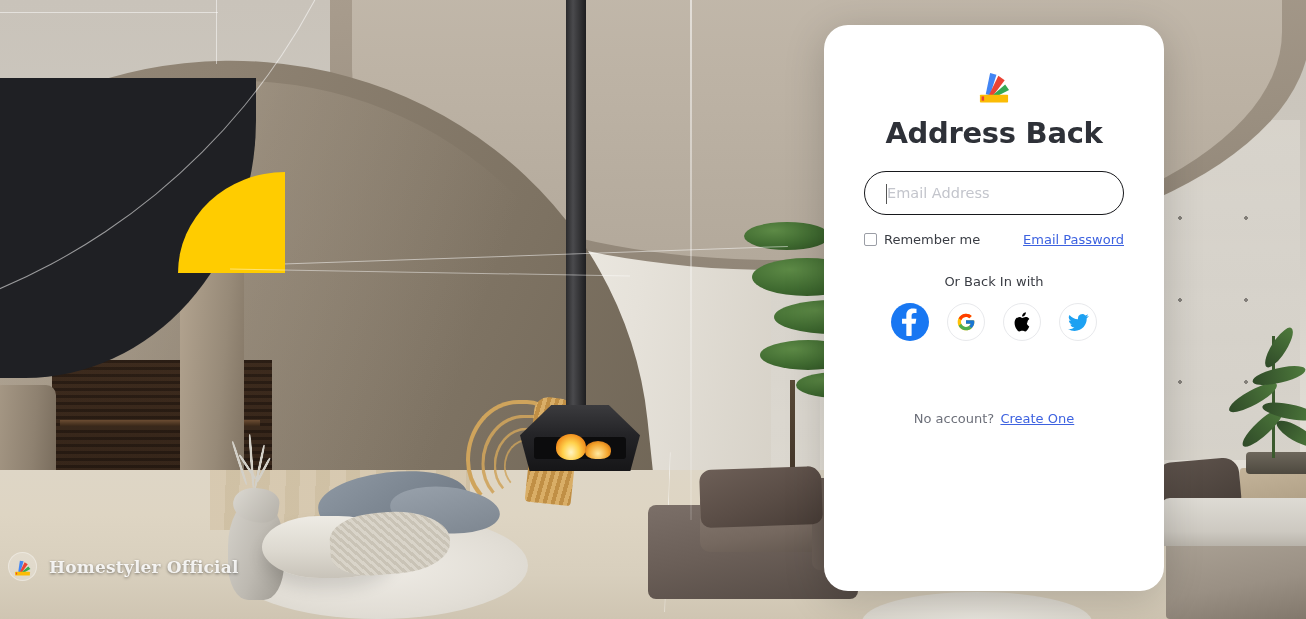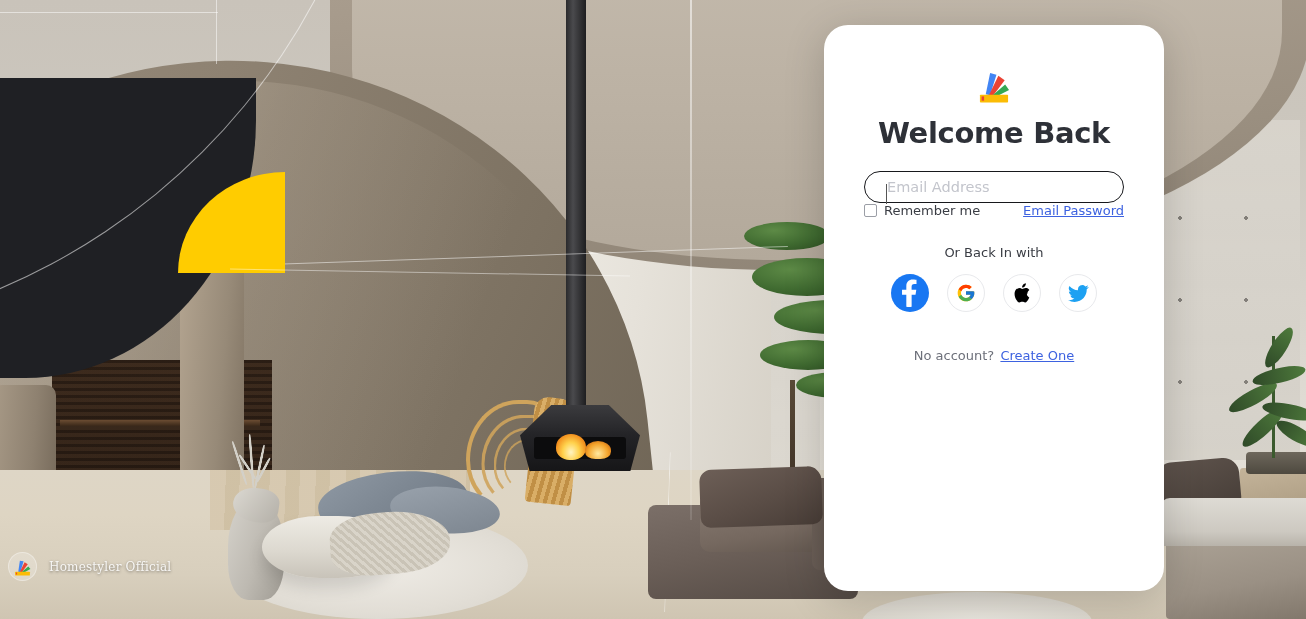--- a/index.html
+++ b/index.html
@@ -373,22 +373,23 @@
   .wm-logo {
     width: 29px; height: 29px; border-radius: 50%;
     background: rgba(255,255,255,.22);
     border: 1px solid rgba(255,255,255,.35);
     display: flex; align-items: center; justify-content: center;
     overflow: hidden;
   }
   .wm-text {
     color: rgba(255,255,255,.88);
     font-family: "DejaVu Serif", "Liberation Serif", serif;
-    font-size: 12px; letter-spacing: .2px;
+    font-size: 17px; letter-spacing: .2px;
     text-shadow: 0 1px 3px rgba(0,0,0,.45);
+    font-weight: bold;
   }
 
   
   .card {
     position: absolute; left: 824px; top: 25px;
     width: 340px; height: 566px;
     background: #ffffff;
     border-radius: 24px;
     box-shadow: 0 8px 40px rgba(0,0,0,.18);
     padding: 0 40px;
@@ -397,21 +398,21 @@
   }
 
   .brand-logo { margin-top: 45px; width: 36px; height: 33px; }
   .card-title {
     margin-top: 13px;
     font-size: 29px; font-weight: 700; color: #2e3138;
     letter-spacing: -.3px;
   }
 
   .field {
-    width: 260px; height: 32px;
+    width: 260px; height: 44px;
     border-radius: 22px;
     display: flex; align-items: center;
     padding: 0 22px;
     margin-top: 0;
     font-size: 14.5px;
     background: #fff;
     position: relative;
   }
   .field.focused { border: 1.6px solid #17181c; margin-top: 21px; }
   .field.idle { border: 1.2px solid #e2e3e7; margin-top: 14px; }
@@ -421,21 +422,21 @@
     font-size: 14.5px; color: #2e3138; background: transparent;
   }
   .field input::placeholder { color: #c3c5cc; }
   .caret {
     position: absolute; left: 21px; top: 12px; width: 1px; height: 20px;
     background: #555; animation: blink 1.05s step-end infinite;
   }
   @keyframes blink { 50% { opacity: 0; } }
 
   .row-remember {
-    width: 260px; 
+    width: 260px; margin-top: 17px;
     display: flex; align-items: center; justify-content: space-between;
   }
   .remember-left { display: flex; align-items: center; gap: 7px; }
   .cbox {
     width: 13px; height: 13px; border: 1.3px solid #9b9ea6;
     border-radius: 2px; background: #fff;
   }
   .remember-label { font-size: 13px; color: #3a3d44; }
   .link {
     font-size: 13px; color: #3d62e0; text-decoration: underline;
@@ -456,21 +457,21 @@
   .socials { margin-top: 14px; display: flex; gap: 18px; }
   .soc {
     width: 38px; height: 38px; border-radius: 50%;
     display: flex; align-items: center; justify-content: center;
     cursor: pointer; background: #fff;
   }
   .soc.ring { border: 1px solid #e8e9ec; }
   .soc.fb { background: #1877F2; }
 
   .no-account {
-    margin-top: 36px; font-size: 13px; color: #6d707a;
+    margin-top: 70px; font-size: 13px; color: #6d707a;
   }
   .no-account .link { margin-left: 2px; }
 </style>
 </head>
 <body>
 
 <div id="stage">
 
   <div class="bg">
     <div class="wall-base"></div>
@@ -589,21 +590,21 @@
         <g transform="translate(3.5,0)">
           <path d="M6 25 L10.5 3 L17 5 L10.5 26 Z" fill="#4285F4"></path>
           <path d="M9.5 25.5 L19 6 L25.5 10.5 L13.5 26.5 Z" fill="#EA4335"></path>
           <path d="M12.5 26.5 L26 15 L30 20.5 L16.5 27.5 Z" fill="#34A853"></path>
         </g>
         <rect x="3.5" y="25.5" width="29" height="8" rx="0.8" fill="#FBBC05"></rect>
         <rect x="5.2" y="27.2" width="2.6" height="4.4" fill="#EA4335"></rect>
       </svg>
     </div>
 
-    <div class="card-title">Welcome Back</div>
+    <div class="card-title">Address Back</div>
 
     <div class="field focused">
       <span class="caret"></span>
       <input type="text" placeholder="Email Address" style="">
     </div>
 
 
     <div class="row-remember">
       <div class="remember-left">
         <span class="cbox"></span>

